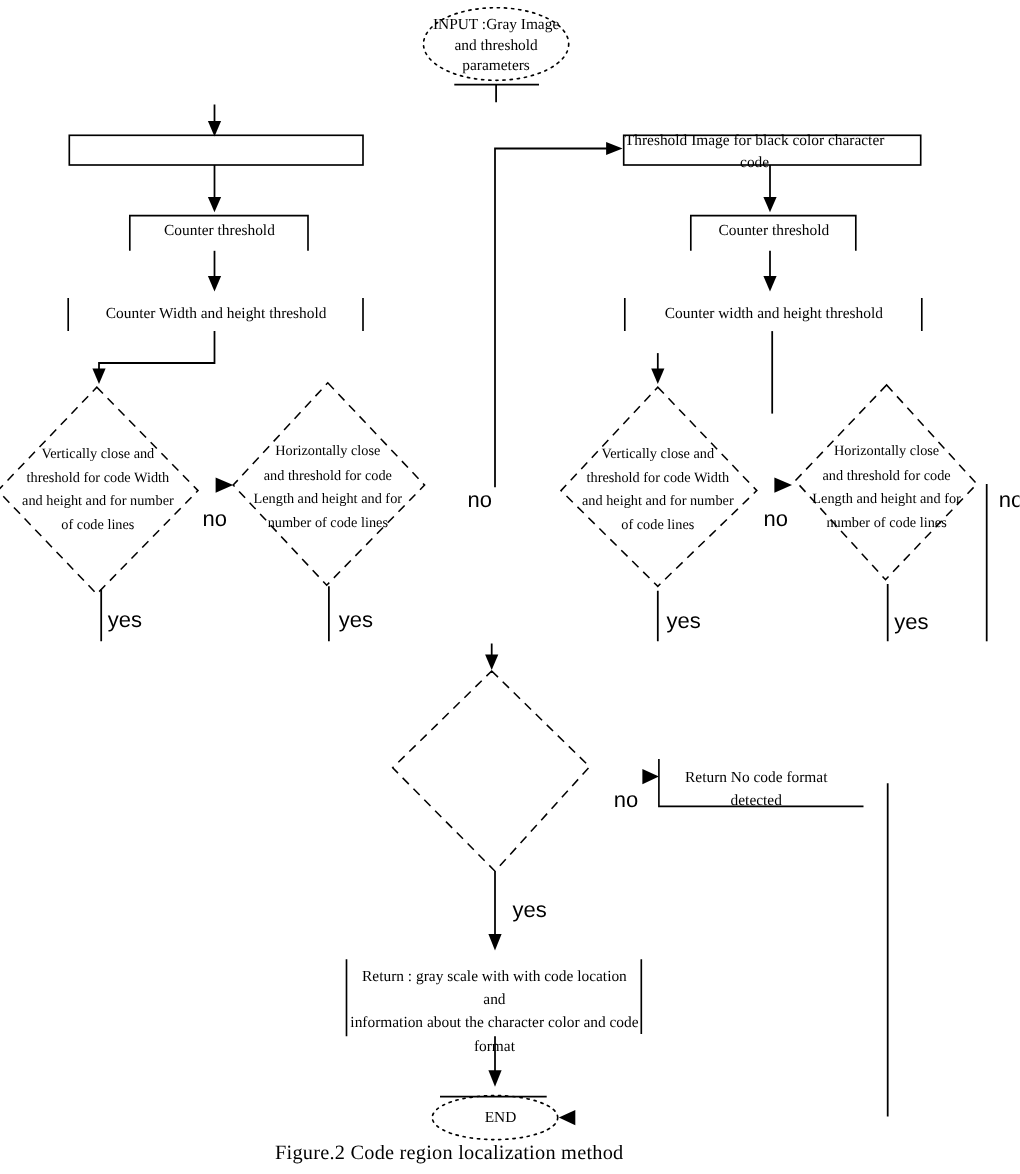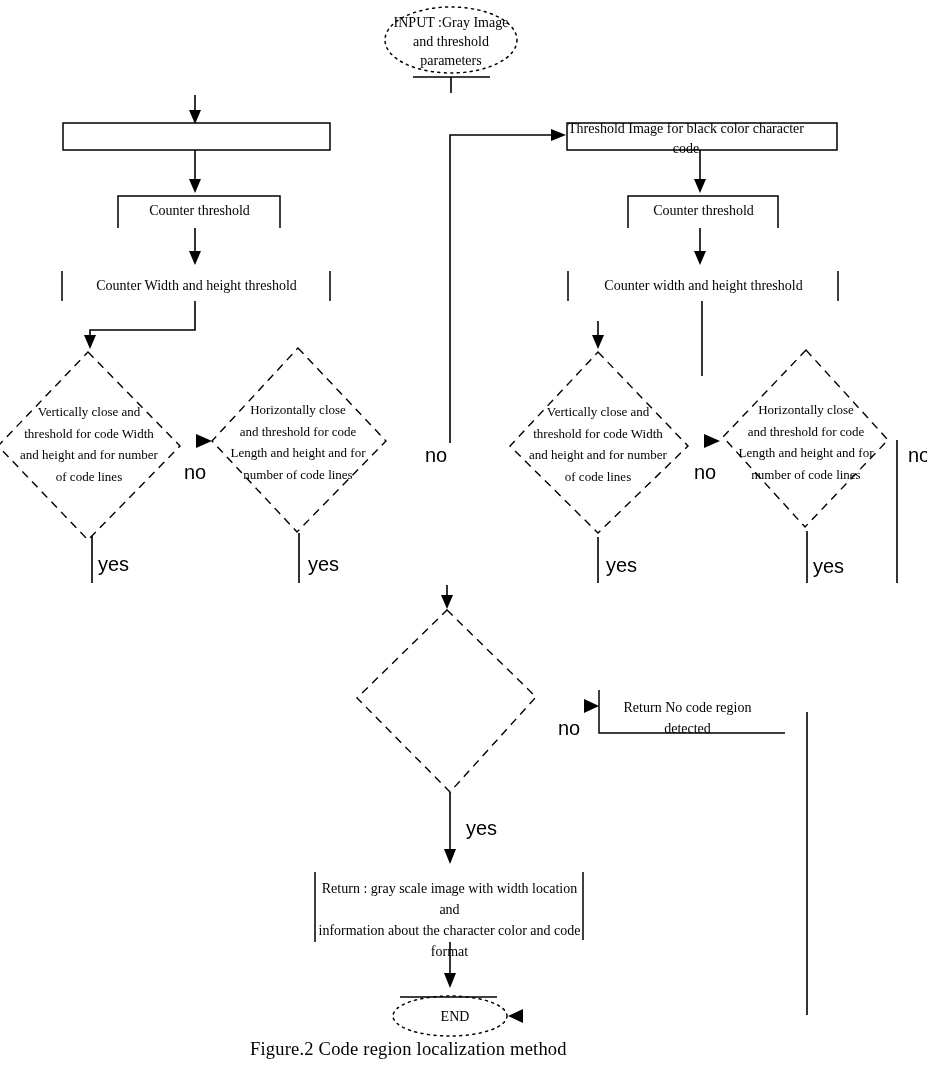--- a/index.html
+++ b/index.html
@@ -142,24 +142,24 @@
 threshold for code Width
 and height and for number
 of code lines</div>
 
   <div class="lbl dlbl" style="left:721px;top:399px;width:170px;">Horizontally close
 and threshold for code
 Length and height and for
 number of code lines</div>
 
 
-  <div class="lbl" style="left:605px;top:697px;width:165px;line-height:21px;">Return No code region
+  <div class="lbl" style="left:605px;top:697px;width:165px;line-height:21px;">Return No code format
 detected</div>
 
-  <div class="lbl" style="left:318px;top:878px;width:263px;line-height:21px;">Return : gray scale image with width location and
+  <div class="lbl" style="left:318px;top:878px;width:263px;line-height:21px;">Return : gray scale with with code location and
 information about the character color and code
 format</div>
 
   <div class="lbl" style="left:416px;top:1007px;width:78px;font-size:14px;">END</div>
 
   <div class="edge" style="left:184px;top:461px;">no</div>
   <div class="edge" style="left:425px;top:444px;">no</div>
   <div class="edge" style="left:694px;top:461px;">no</div>
   <div class="edge" style="left:908px;top:444px;">no</div>
   <div class="edge" style="left:558px;top:717px;">no</div>

